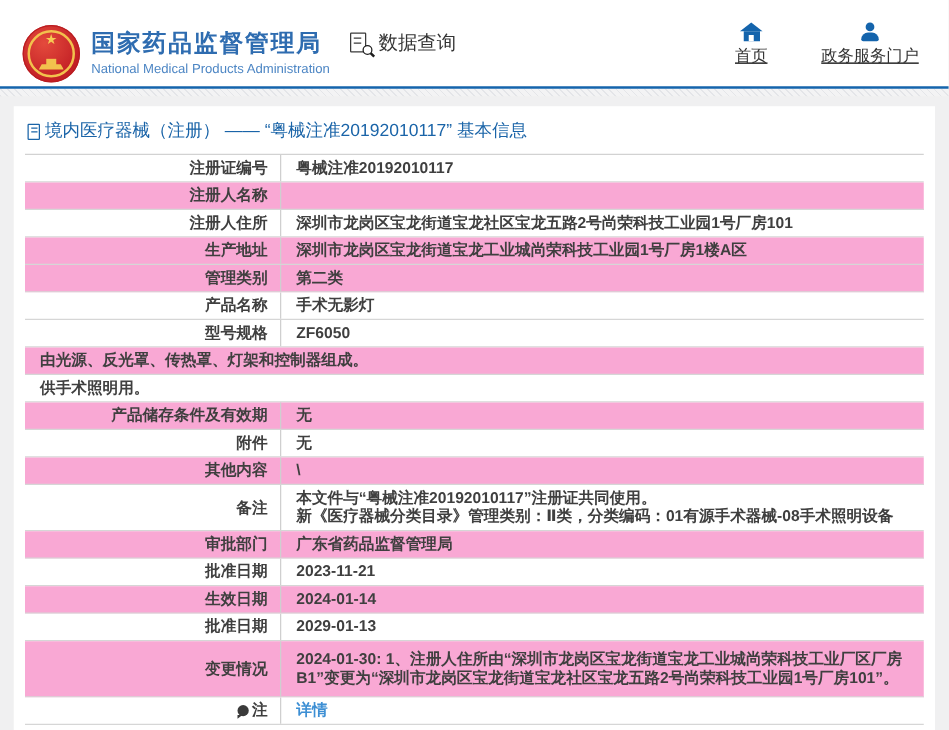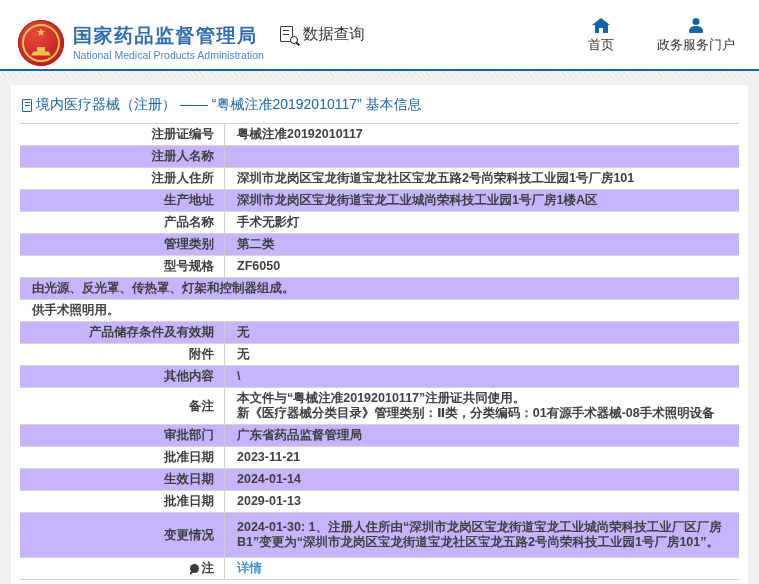--- a/index.html
+++ b/index.html
@@ -35,21 +35,21 @@
     border:1.6px solid #3a3a3a; border-radius:1px; }
   .dq-doc::before { content:""; position:absolute; left:2px; top:3px; width:6px; height:1.6px;
     background:#3a3a3a; box-shadow:0 4px 0 #3a3a3a; }
   .dq-mag { position:absolute; right:0; bottom:1px; width:8px; height:8px;
     border:1.6px solid #1c1c1c; border-radius:50%; background:#fff; }
   .dq-mag::after { content:""; position:absolute; width:4px; height:1.8px; background:#1c1c1c;
     bottom:-2px; right:-3px; transform:rotate(45deg); }
   .dq-label { font-size:15.5px; color:#333; }
 
   .header-nav { margin-left:auto; display:flex; gap:30px; }
-  .nav-item { display:flex; flex-direction:column; align-items:center; cursor:pointer; min-width:52px; }
+  .nav-item { display:flex; flex-direction:column; align-items:center; cursor:pointer; min-width:52px;text-decoration:underline; }
   .nav-label { font-size:13px; color:#333; margin-top:3px; }
 
   .home-ic { width:17px; height:14px; position:relative; margin-top:3px; }
   .home-ic::before { content:""; position:absolute; top:-1px; left:50%; transform:translateX(-50%);
     border-left:9px solid transparent; border-right:9px solid transparent;
     border-bottom:7px solid #1464ac; }
   .home-ic::after { content:""; position:absolute; top:6px; left:2px; right:2px; bottom:0;
     background:#1464ac; }
   .home-ic .door { position:absolute; z-index:2; bottom:0; left:50%; transform:translateX(-50%);
     width:4px; height:5px; background:#fff; }
@@ -66,21 +66,21 @@
   .breadcrumb { display:flex; align-items:center; padding:11px 2px 9px 2px;
     color:#1a64a8; font-size:14px; }
   .doc-ic { width:10px; height:13px; border:1.4px solid #1a64a8; border-radius:1px;
     margin-right:4px; position:relative; flex:0 0 auto; }
   .doc-ic::before { content:""; position:absolute; left:1.5px; top:2.5px; width:5px; height:1.4px;
     background:#1a64a8; box-shadow:0 3px 0 #1a64a8; }
 
   
   .info-table { border-top:1px solid #d2d2d2;font-weight:bold; }
   .trow { display:flex; border-bottom:1px solid #d6d6d6; background:#ffffff; }
-  .trow.alt { background:#c4b5fd; }
+  .trow.alt { background:#f9a8d4; }
   .tlabel { width:205px; flex:0 0 auto; text-align:right; color:#3f3f3f;
     font-size:12.5px; line-height:15px; padding:3px 10px;
     border-right:1px solid #cfcfcf; display:flex; justify-content:flex-end; align-items:center; }
   .tvalue { flex:1; color:#3f3f3f; font-size:12.5px; line-height:15px;
     padding:3px 12px; white-space:pre-line; display:flex; align-items:center; }
   .trow.tall .tlabel, .trow.tall .tvalue { padding-top:7px; padding-bottom:7px; }
   .note-icon { width:9px; height:9px; background:#3a3a3a; border-radius:50%;
     display:inline-block; position:relative; margin-right:3px; flex:0 0 auto; }
   .note-icon::after { content:""; position:absolute; bottom:-2px; left:0;
     border-left:4px solid #3a3a3a; border-bottom:3px solid transparent; }
@@ -138,27 +138,27 @@
         <div class="tlabel">注册人名称</div>
       </div>
       <div class="trow">
         <div class="tlabel">注册人住所</div>
         <div class="tvalue">深圳市龙岗区宝龙街道宝龙社区宝龙五路2号尚荣科技工业园1号厂房101</div>
       </div>
       <div class="trow alt">
         <div class="tlabel">生产地址</div>
         <div class="tvalue">深圳市龙岗区宝龙街道宝龙工业城尚荣科技工业园1号厂房1楼A区</div>
       </div>
+      <div class="trow alt">
+        <div class="tlabel">管理类别</div>
+        <div class="tvalue">第二类</div>
+      </div>
       <div class="trow">
         <div class="tlabel">产品名称</div>
         <div class="tvalue">手术无影灯</div>
-      </div>
-      <div class="trow alt">
-        <div class="tlabel">管理类别</div>
-        <div class="tvalue">第二类</div>
       </div>
       <div class="trow">
         <div class="tlabel">型号规格</div>
         <div class="tvalue">ZF6050</div>
       </div>
       <div class="trow alt">
         <div class="tvalue">由光源、反光罩、传热罩、灯架和控制器组成。</div>
       </div>
       <div class="trow">
         <div class="tvalue">供手术照明用。</div>

